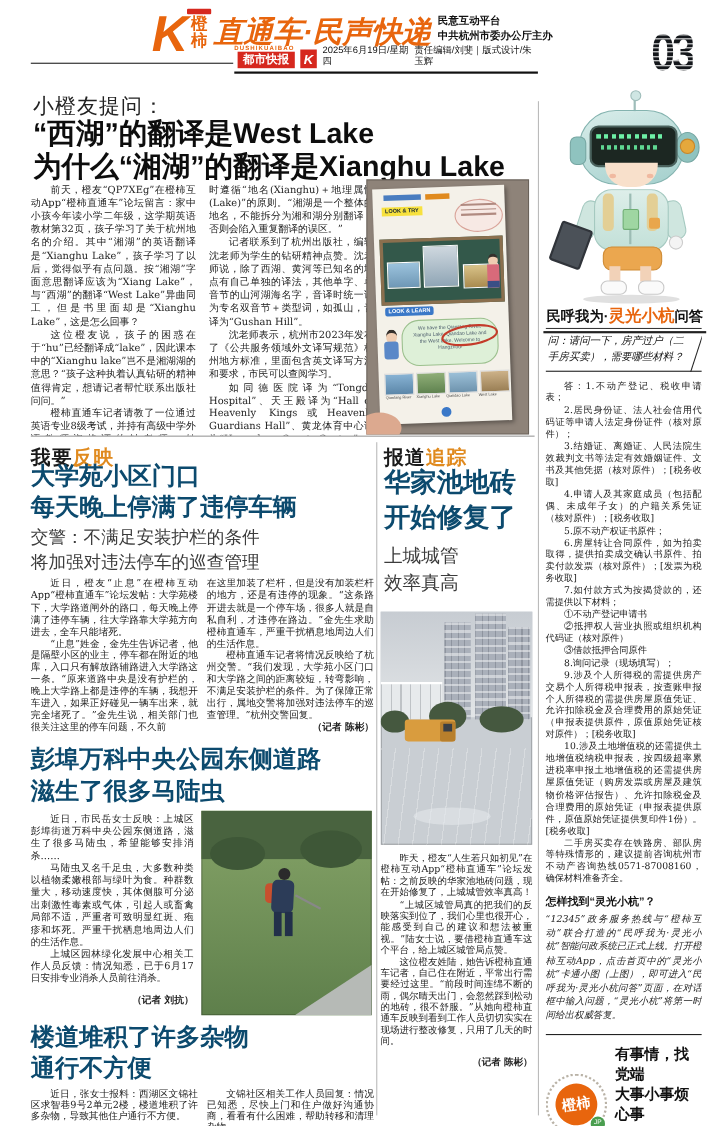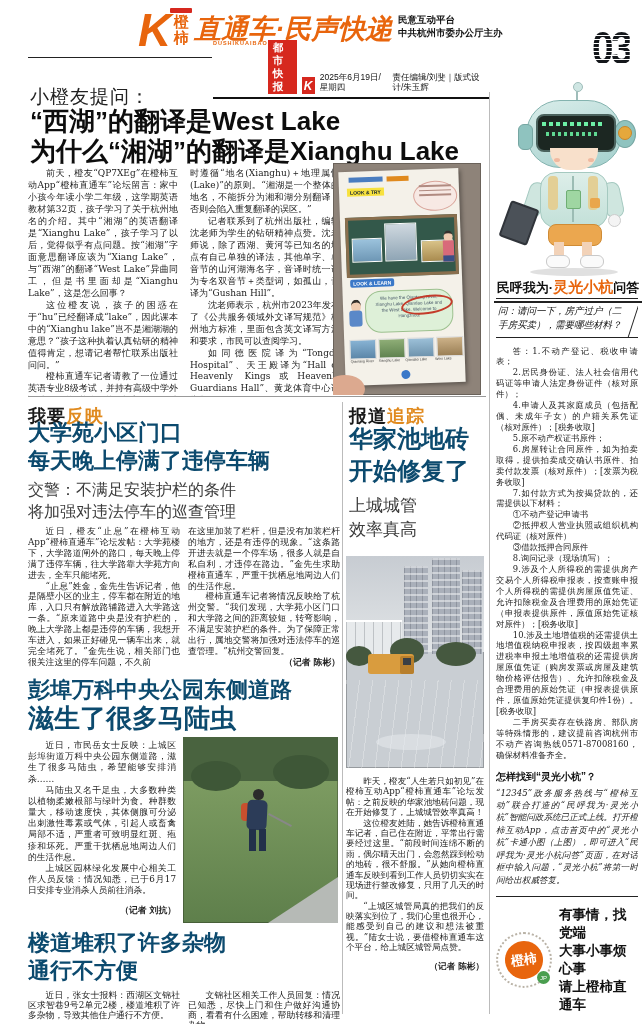--- a/index.html
+++ b/index.html
@@ -9,21 +9,21 @@
   .brand-row{position:absolute;left:138px;top:8px;display:flex;align-items:flex-start;}
   .k-logo{font-size:46px;font-weight:900;font-style:italic;color:#e8650d;line-height:44px;letter-spacing:-2px;}
   .cs-wrap{display:flex;flex-direction:column;align-items:center;margin:0 2px 0 1px;}
   .cs-ribbon{width:22px;height:5px;background:#d6281e;border-radius:1px;margin-bottom:1px;}
   .cs-chars{font-size:15px;font-weight:900;color:#e8650d;line-height:16px;width:17px;text-align:center;}
   .brand-main{font-size:27px;font-weight:900;font-style:italic;color:#e8650d;line-height:30px;margin-top:6px;letter-spacing:0px;}
   .tagline{position:absolute;left:398px;top:13px;font-size:9.5px;font-weight:700;color:#111;line-height:13px;}
   .mast-thinline{position:absolute;left:28px;top:57px;width:184px;height:1px;background:#222;}
   .mast-row{position:absolute;left:213px;top:40px;width:276px;display:flex;align-items:flex-end;
             border-bottom:2px solid #111;padding-bottom:3px;gap:5px;}
-  .paper-logo{display:flex;flex-direction:row;align-items:flex-start;}
+  .paper-logo{display:flex;flex-direction:column;align-items:flex-end;}
   .paper-latin{font-size:5.5px;font-weight:700;color:#e8650d;letter-spacing:1px;line-height:6px;}
   .paper-red{background:#d6281e;color:#fff;font-size:10.5px;font-weight:900;padding:1px 5px;line-height:13px;}
   .kbox{background:#d6281e;color:#fff;font-size:12px;font-weight:900;font-style:italic;
         width:17px;height:17px;display:flex;align-items:center;justify-content:center;}
   .dateline{font-size:8.5px;color:#111;line-height:10px;padding-bottom:2px;}
   .editors{font-size:8.5px;color:#111;line-height:10px;padding-bottom:2px;}
   .page-num{position:absolute;left:592px;top:24px;font-size:47px;font-weight:900;color:#14171b;
             transform:scaleX(.82);transform-origin:left;letter-spacing:-3px;line-height:48px;}
   @supports (-webkit-background-clip:text){
     .page-num{background:repeating-linear-gradient(180deg,#14171b 0 3px,#fff 3px 4px);
@@ -52,21 +52,21 @@
   
   .park-h1{left:28px;top:420px;font-size:22px;line-height:26px;}
   .park-h2{left:28px;top:448px;font-size:22px;line-height:26px;}
   .park-s1{left:28px;top:479px;font-size:16px;line-height:21px;}
   .park-s2{left:28px;top:501px;font-size:16px;line-height:21px;}
   .park-cols{position:absolute;left:28px;top:526px;width:312px;height:146px;display:flex;gap:8px;overflow:hidden;}
   .park-cols .col{width:152px;}
   .park-cols .bodytext{font-size:8.8px;line-height:1.24;}
   
   .mil-h1{left:28px;top:676px;font-size:22px;line-height:27px;}
-  .mil-h2{left:28px;top:705px;font-size:26px;line-height:27px;}
+  .mil-h2{left:28px;top:705px;font-size:22px;line-height:27px;}
   .mil-col{position:absolute;left:28px;top:740px;width:148px;height:176px;overflow:hidden;}
   .mil-col .bodytext{font-size:8.8px;line-height:1.27;}
   
   .cor-h1{left:28px;top:930px;font-size:22px;line-height:26px;}
   .cor-h2{left:28px;top:958px;font-size:22px;line-height:26px;}
   .cor-cols{position:absolute;left:28px;top:990px;width:312px;height:34px;display:flex;gap:8px;overflow:hidden;}
   .cor-cols .col{width:152px;}
   .cor-cols .bodytext{font-size:8.8px;line-height:1.15;}
   
   .tile-h1{left:349px;top:424px;font-size:24px;line-height:30px;}
@@ -311,20 +311,21 @@
   </div>
 
   <div class="qa-col">
     <div class="q-box">
       <div class="q-slash"></div>
       <p class="q-text">问：请问一下，房产过户（二手房买卖），需要哪些材料？</p>
     </div>
     <div class="qa-answers">
         <p>答：1.不动产登记、税收申请表；</p>
         <p>2.居民身份证、法人社会信用代码证等申请人法定身份证件（核对原件）；</p>
+        <p>3.结婚证、离婚证、人民法院生效裁判文书等法定有效婚姻证件、文书及其他凭据（核对原件）；[税务收取]</p>
         <p>4.申请人及其家庭成员（包括配偶、未成年子女）的户籍关系凭证（核对原件）；[税务收取]</p>
         <p>5.原不动产权证书原件；</p>
         <p>6.房屋转让合同原件，如为拍卖取得，提供拍卖成交确认书原件、拍卖付款发票（核对原件）；[发票为税务收取]</p>
         <p>7.如付款方式为按揭贷款的，还需提供以下材料；</p>
         <p>①不动产登记申请书</p>
         <p>②抵押权人营业执照或组织机构代码证（核对原件）</p>
         <p>③借款抵押合同原件</p>
         <p>8.询问记录（现场填写）；</p>
         <p>9.涉及个人所得税的需提供房产交易个人所得税申报表，按查账申报个人所得税的需提供房屋原值凭证、允许扣除税金及合理费用的原始凭证（申报表提供原件，原值原始凭证核对原件）；[税务收取]</p>
         <p>10.涉及土地增值税的还需提供土地增值税纳税申报表，按四级超率累进税率申报土地增值税的还需提供房屋原值凭证（购房发票或房屋及建筑物价格评估报告）、允许扣除税金及合理费用的原始凭证（申报表提供原件，原值原始凭证提供复印件1份）。[税务收取]</p>
@@ -426,19 +427,19 @@
     <div class="ph-truck">
       <div class="ph-truck-cab"></div>
       <div class="ph-truck-win"></div>
     </div>
     <div class="ph-road"></div>
     <div class="ph-puddle"></div>
   </div>
   <div class="tile-body">
     <div class="bodytext">
         <p>昨天，橙友“人生若只如初见”在橙柿互动App“橙柿直通车”论坛发帖：之前反映的华家池地砖问题，现在开始修复了，上城城管效率真高！</p>
+        <p>“上城区城管局真的把我们的反映落实到位了，我们心里也很开心，能感受到自己的建议和想法被重视。”陆女士说，要借橙柿直通车这个平台，给上城区城管局点赞。</p>
         <p>这位橙友姓陆，她告诉橙柿直通车记者，自己住在附近，平常出行需要经过这里。“前段时间连绵不断的雨，偶尔晴天出门，会忽然踩到松动的地砖，很不舒服。”从她向橙柿直通车反映到看到工作人员切切实实在现场进行整改修复，只用了几天的时间。</p>
-        <p>“上城区城管局真的把我们的反映落实到位了，我们心里也很开心，能感受到自己的建议和想法被重视。”陆女士说，要借橙柿直通车这个平台，给上城区城管局点赞。</p>
       </div>
     <p class="bodytext byline">（记者 陈彬）</p>
   </div>
 
 </div>
 
 </body></html>

